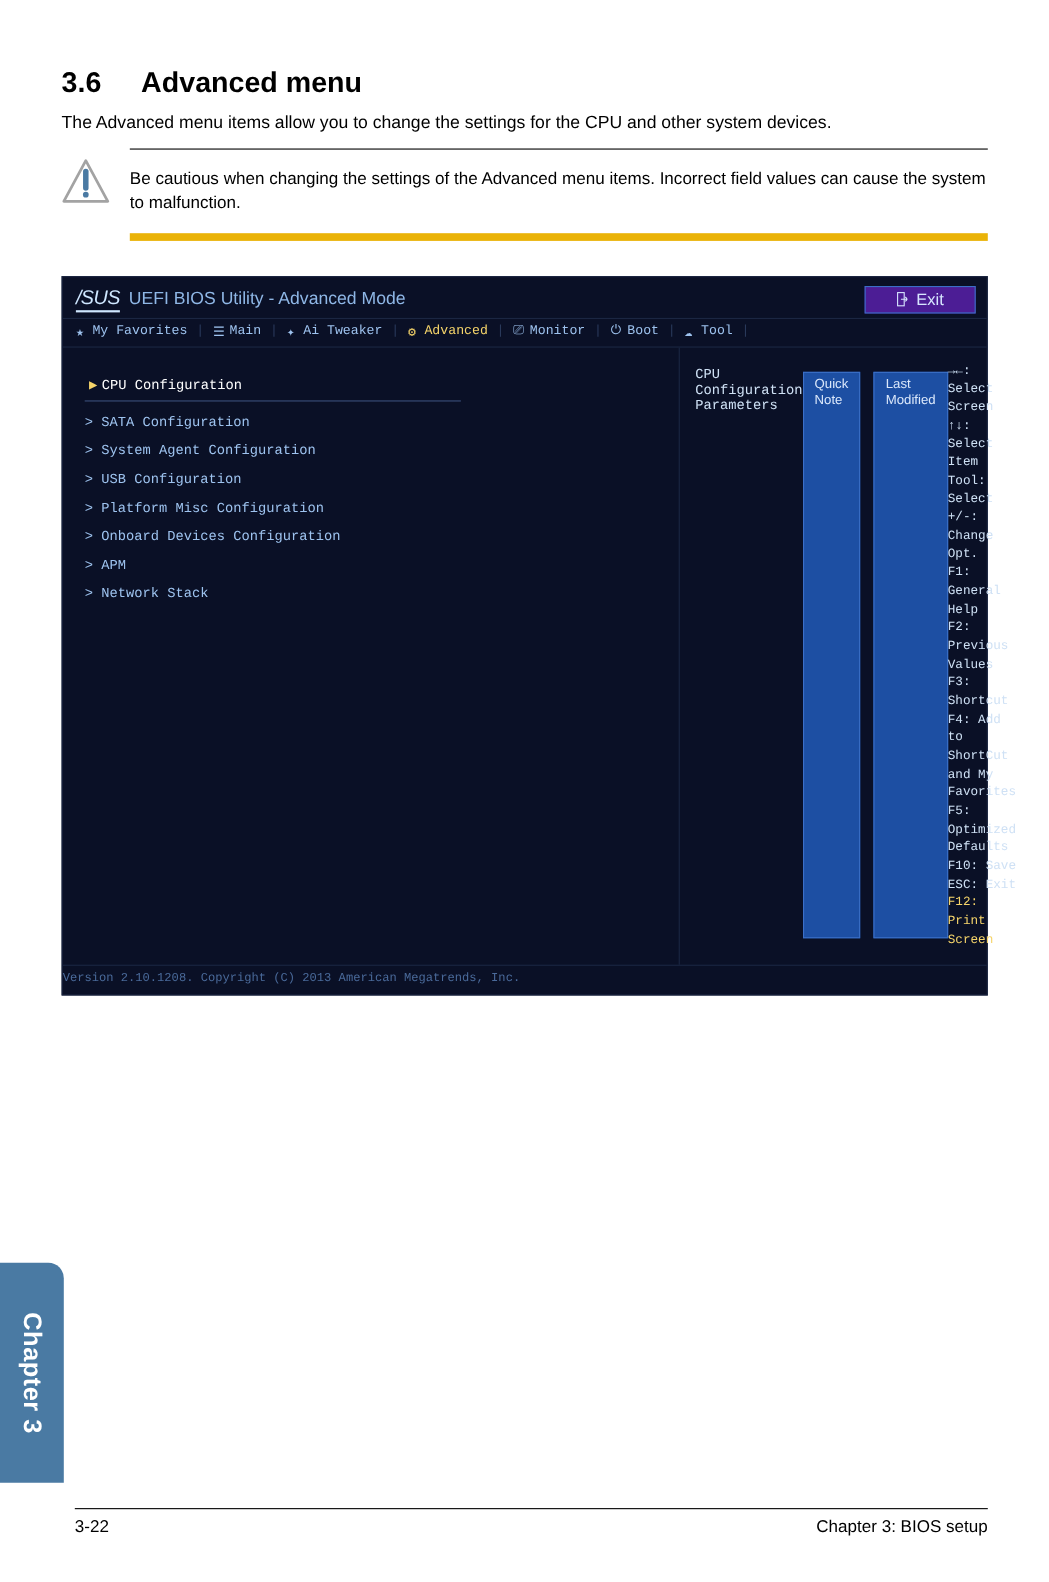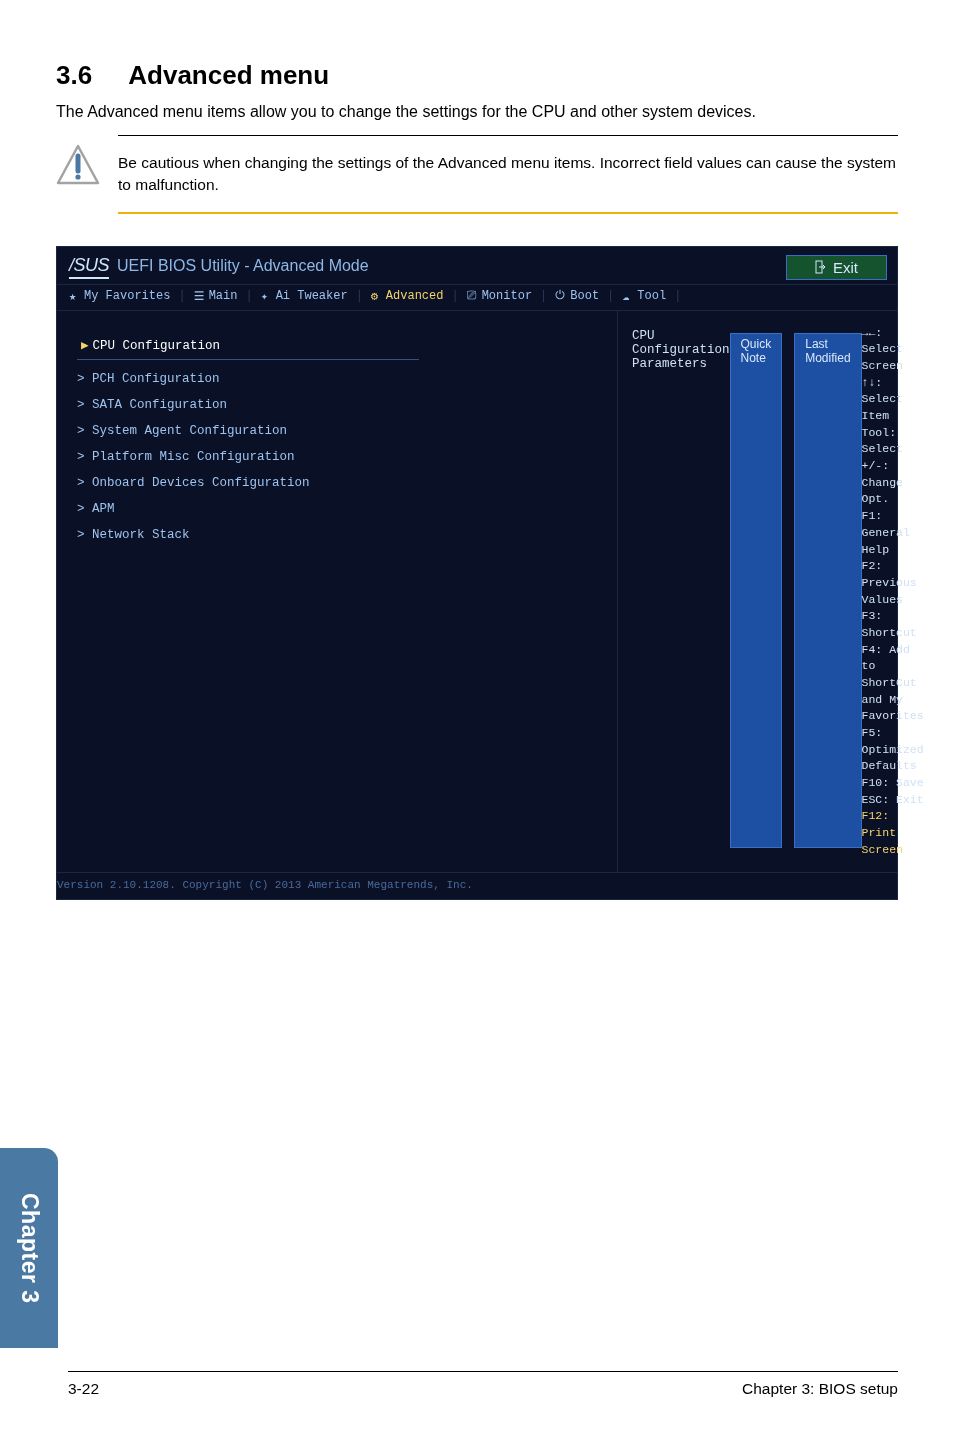--- a/index.html
+++ b/index.html
@@ -31,21 +31,21 @@
     gap: 18px;
   }
   .note-icon {
     width: 44px;
     height: 44px;
     flex: none;
     margin-top: 8px;
   }
   .note-text-wrap {
     border-top: 1px solid #000;
-    border-bottom: 2px solid #eab308;
+    border-bottom: 7px solid #eab308;
     padding: 16px 0;
     flex: 1;
     font-size: 15.5px;
     line-height: 1.4;
   }
 
   
   .bios {
     width: 100%;
     background: #0a1026;
@@ -75,21 +75,21 @@
     letter-spacing: -0.5px;
     border-bottom: 2px solid #cfe7ff;
     padding-bottom: 1px;
   }
   .bios-subtitle {
     color: #8fb7e6;
     font-family: Arial, sans-serif;
     font-size: 16px;
   }
   .bios-exit {
-    background: #14532d;
+    background: #4c1d95;
     color: #d7e6ff;
     padding: 3px 28px;
     font-family: Arial, sans-serif;
     border: 1px solid #3b6fc7;
     display: flex;
     align-items: center;
     gap: 8px;
     font-size: 15px;
   }
   .bios-exit-icon {
@@ -284,23 +284,23 @@
           <span>Tool</span>
         </span>
         <span class="tab-sep">|</span>
     </div>
 
     <div class="bios-body">
       <div class="bios-left">
         <div class="bios-item selected">
           <span class="bios-item selected selected-underline"><span class="sel-mark">▶</span><span>CPU Configuration</span></span>
         </div>
-        <div class="bios-item">&gt; <span>PCH Configuration</span></div>
         <div class="bios-item">&gt; <span>SATA Configuration</span></div>
         <div class="bios-item">&gt; <span>System Agent Configuration</span></div>
+        <div class="bios-item">&gt; <span>USB Configuration</span></div>
         <div class="bios-item">&gt; <span>Platform Misc Configuration</span></div>
         <div class="bios-item">&gt; <span>Onboard Devices Configuration</span></div>
         <div class="bios-item">&gt; <span>APM</span></div>
         <div class="bios-item">&gt; <span>Network Stack</span></div>
       </div>
       <div class="bios-right">
         <div class="r-desc">CPU Configuration Parameters</div>
         <div class="r-divider"></div>
         <div class="r-buttons">
           <div class="r-btn">Quick Note</div>

